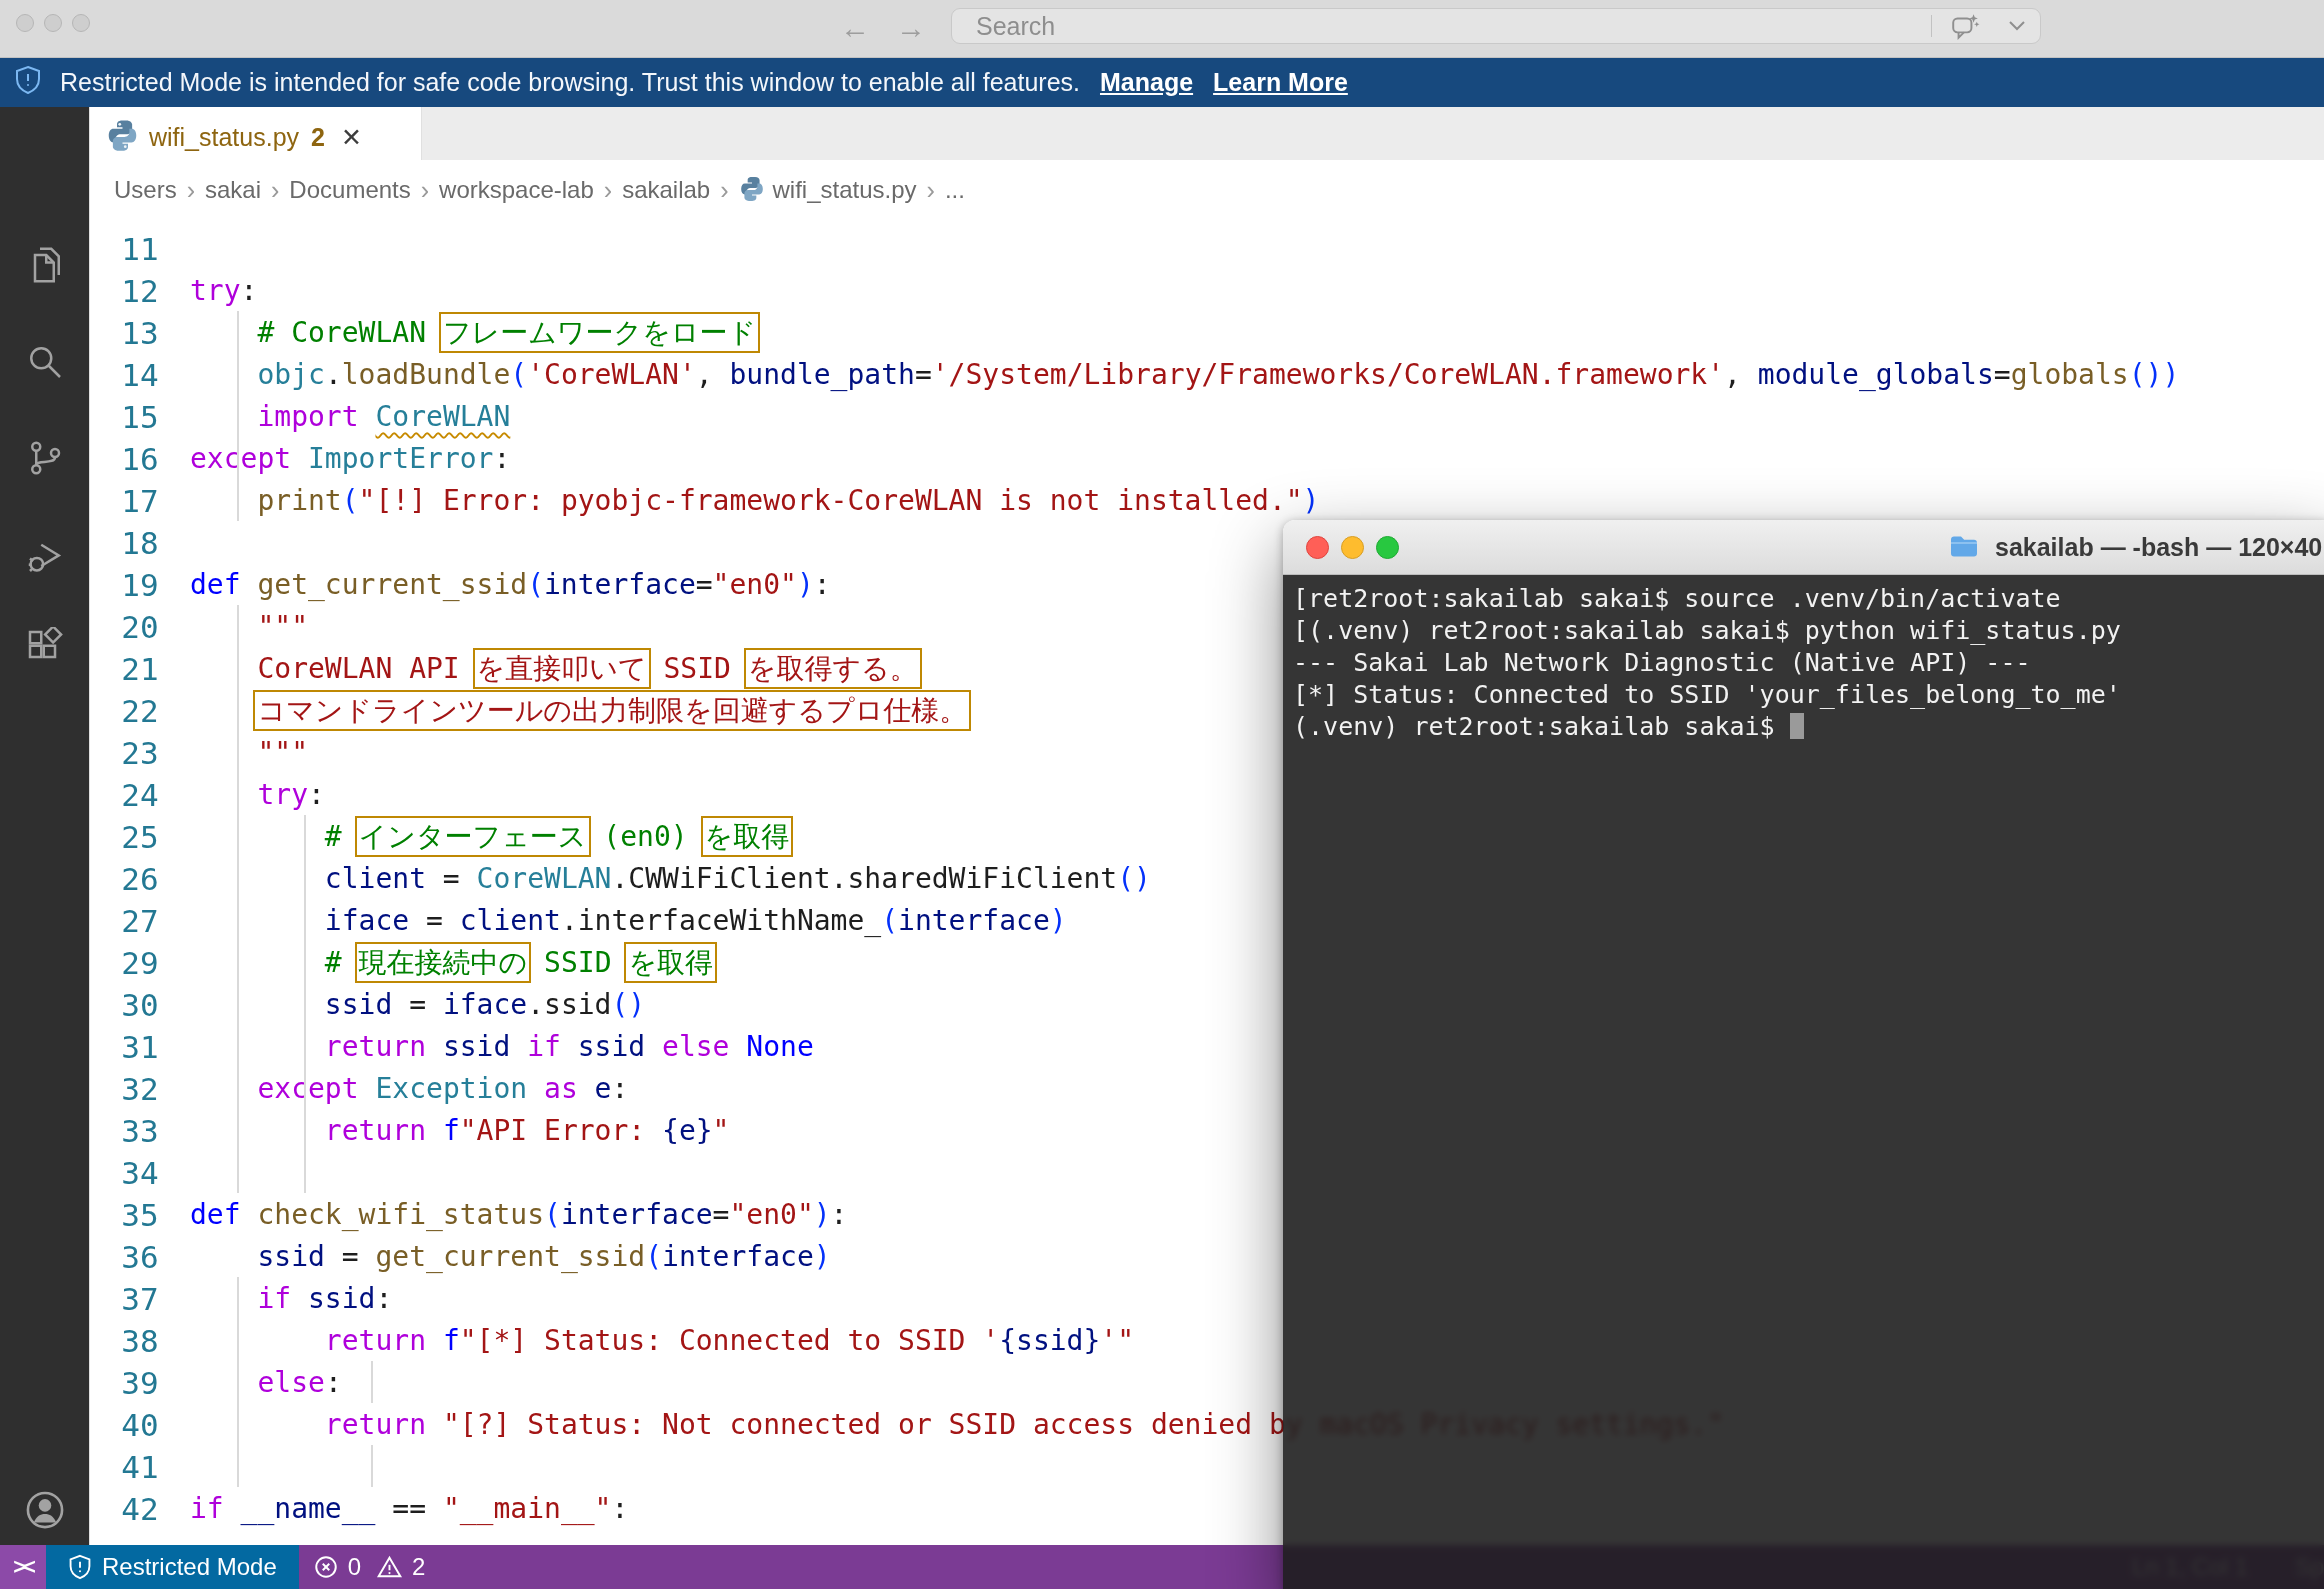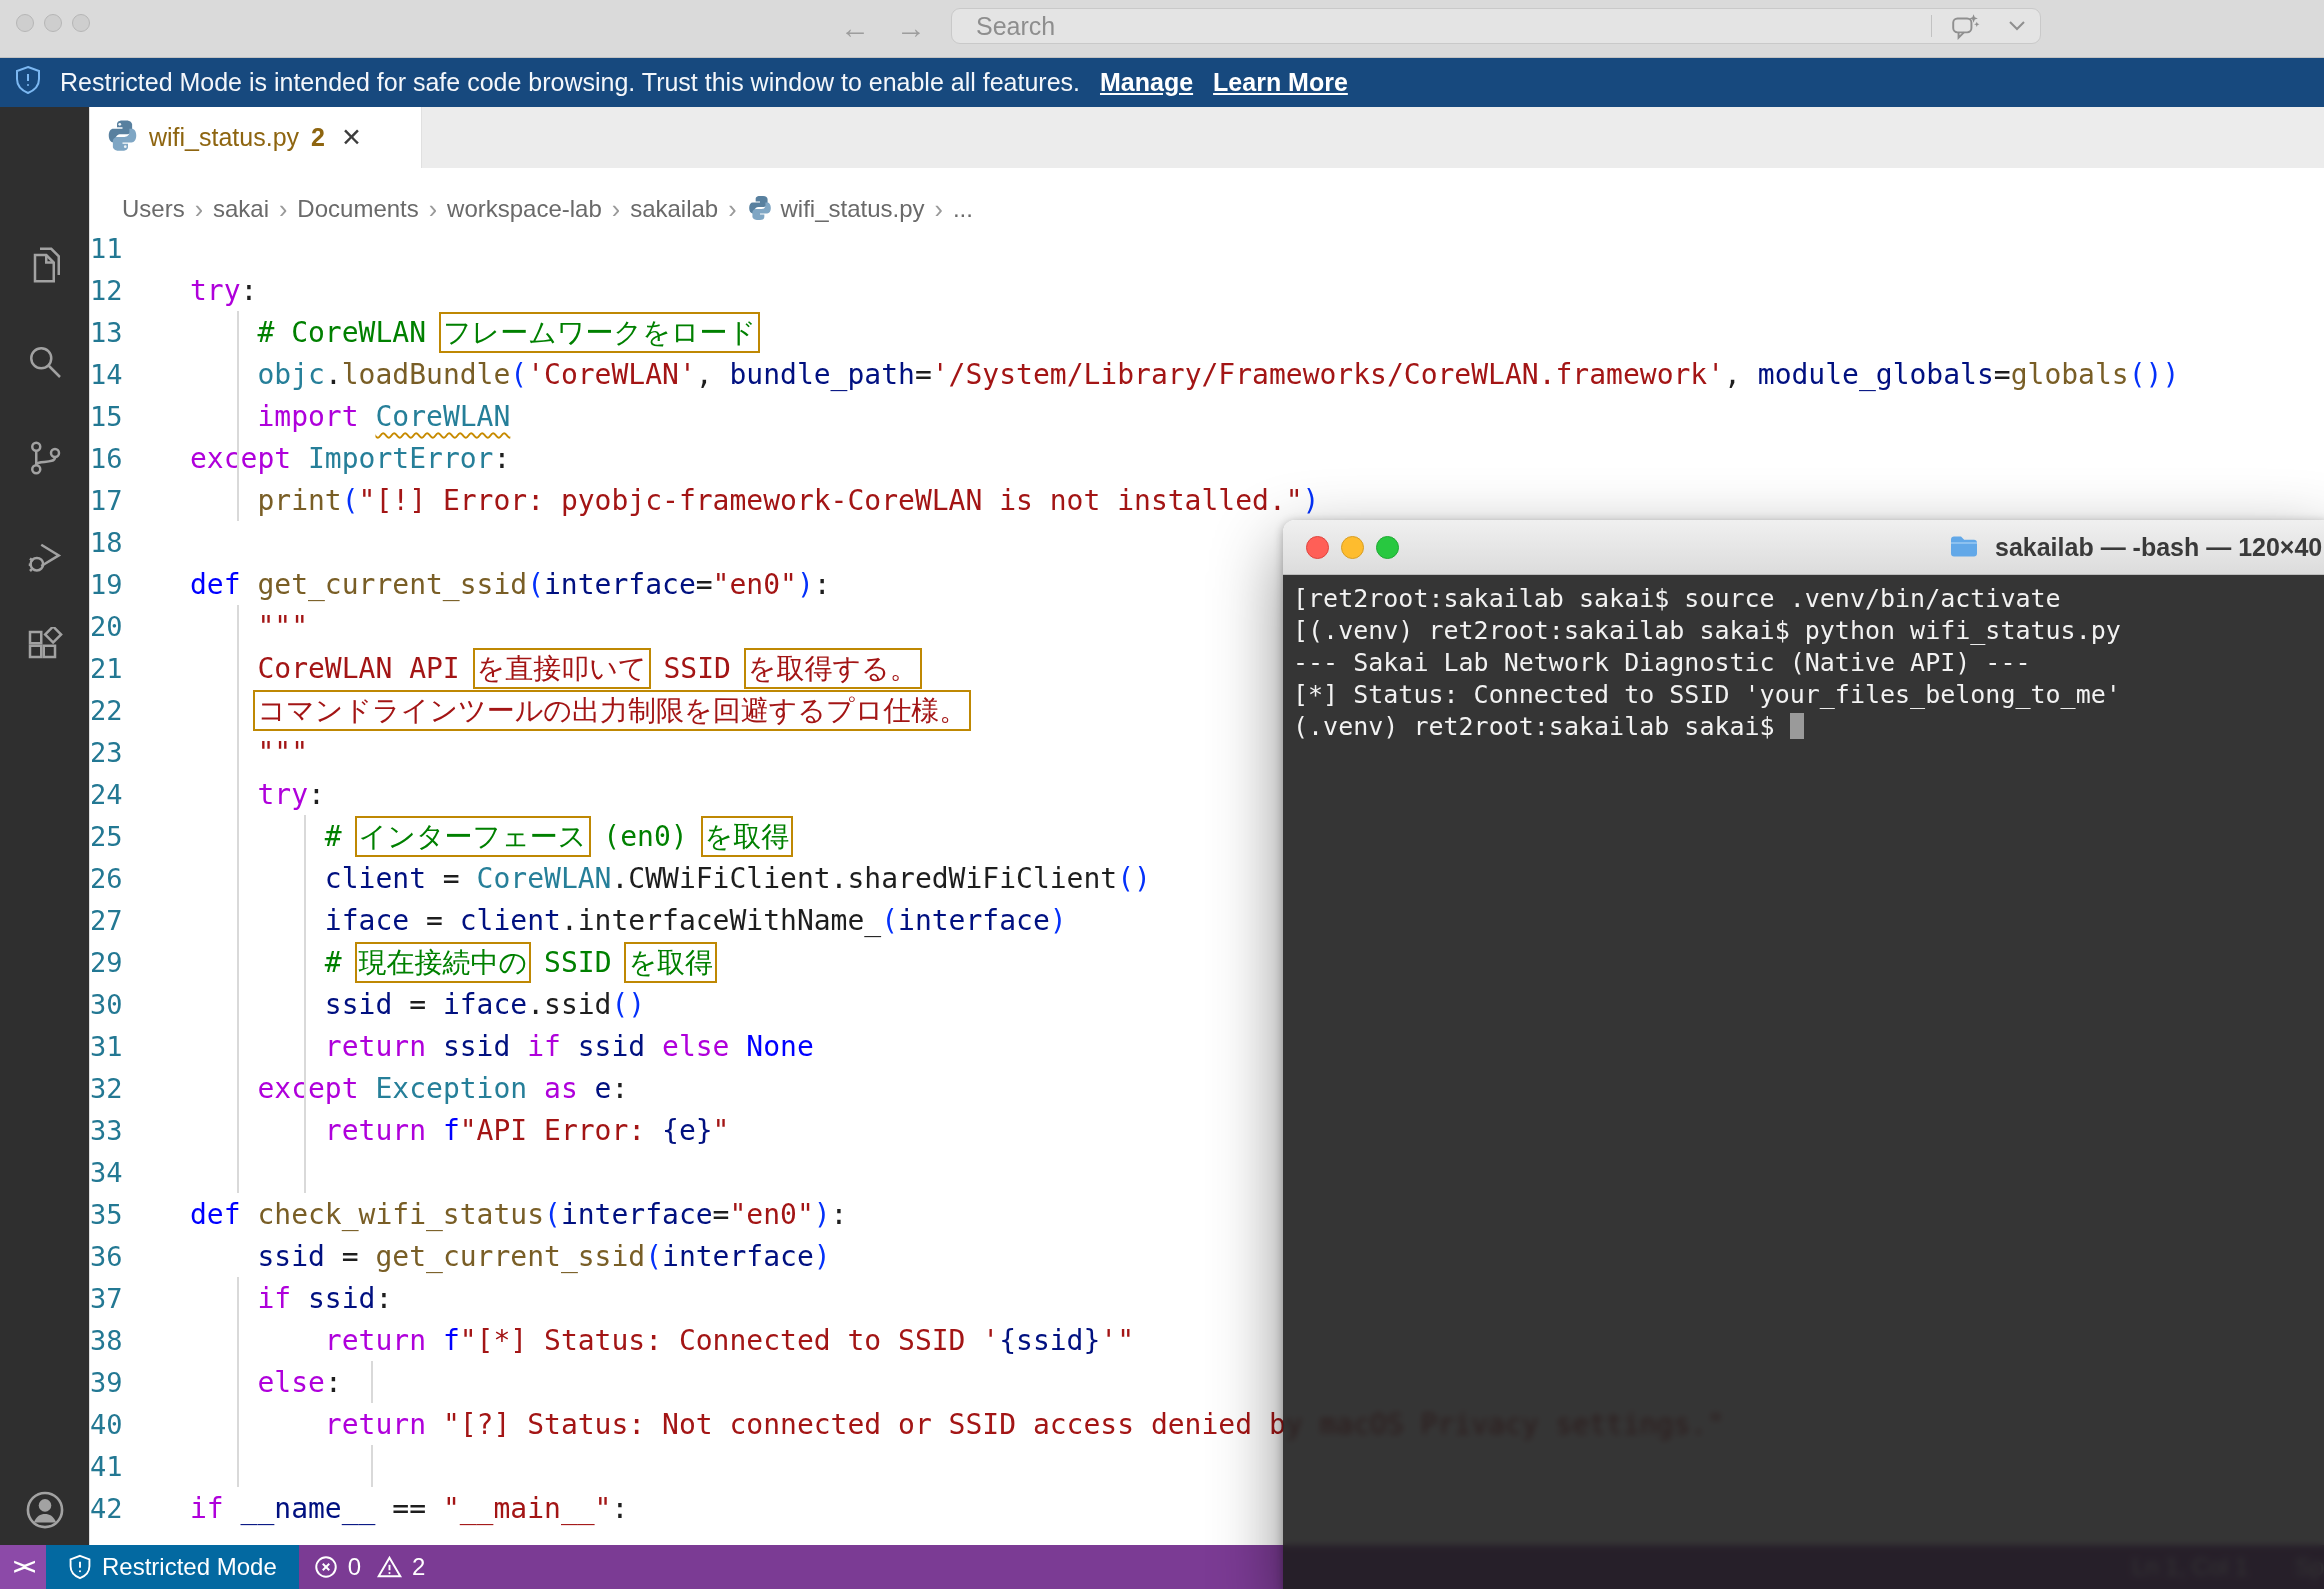--- a/index.html
+++ b/index.html
@@ -29,29 +29,29 @@
   .gear-glyph{font-size:44px;color:#a2a2a2;line-height:42px;}
 
   
   .tabbar{position:absolute;left:90px;top:107px;right:0;height:61px;background:#ececec;}
   .tab{position:absolute;left:0;top:0;width:332px;height:61px;background:#ffffff;display:flex;align-items:center;padding:0 16px;box-sizing:border-box;border-right:1px solid #e0e0e0;}
   .tab .label{margin-left:10px;font-size:25px;color:#8e6510;}
   .tab .badge{margin-left:12px;font-size:25px;font-weight:700;color:#8e6510;}
   .tab .close{margin-left:16px;font-size:25px;color:#3c3c3c;}
 
   
-  .breadcrumb{position:absolute;left:90px;top:179px;right:0;height:60px;background:#ffffff;display:flex;align-items:center;padding-left:32px;font-size:24px;color:#6a6a6a;white-space:nowrap;}
+  .breadcrumb{position:absolute;left:90px;top:160px;right:0;height:60px;background:#ffffff;display:flex;align-items:center;padding-left:24px;font-size:24px;color:#6a6a6a;white-space:nowrap;}
   .breadcrumb .sep{margin:0 10px;color:#9a9a9a;font-size:25px;}
   .breadcrumb .pyico{margin-right:8px;position:relative;top:2px;}
 
   
   .editor{position:absolute;left:90px;top:228px;width:2234px;height:1317px;background:#ffffff;overflow:hidden;}
   .guide{position:absolute;width:1.5px;background:#d9d9d9;}
   .code-line{height:42px;line-height:42px;white-space:pre;font-family:"DejaVu Sans Mono",monospace;font-size:28px;}
-  .code-line .ln{display:inline-block;width:100px;text-align:left;color:#237893;font-size:27px;vertical-align:top;}
+  .code-line .ln{display:inline-block;width:100px;text-align:center;color:#237893;font-size:31px;vertical-align:top;}
   .code-line .cd{}
   .k{color:#af00db}.b{color:#0000ff}.f{color:#795e26}.c{color:#267f99}
   .v{color:#001080}.s{color:#a31515}.m{color:#008000}.p{color:#1e1e1e}.r{color:#0431fa}
   .jp{outline:2px solid #bf8803;outline-offset:2px;}
   .wavy{text-decoration:underline;text-decoration-style:wavy;text-decoration-color:#c78a00;text-decoration-thickness:2px;text-underline-offset:6px;}
 
   
   .statusbar{position:absolute;left:0;top:1545px;width:100%;height:44px;background:#7b3b94;display:flex;align-items:stretch;color:#ffffff;font-size:24px;z-index:5;}
   .sb-remote{width:46px;background:#8c4aa8;display:flex;align-items:center;justify-content:center;font-weight:700;font-size:22px;letter-spacing:-3px;}
   .sb-restricted{background:#0369a1;display:flex;align-items:center;gap:10px;padding:0 22px;}

